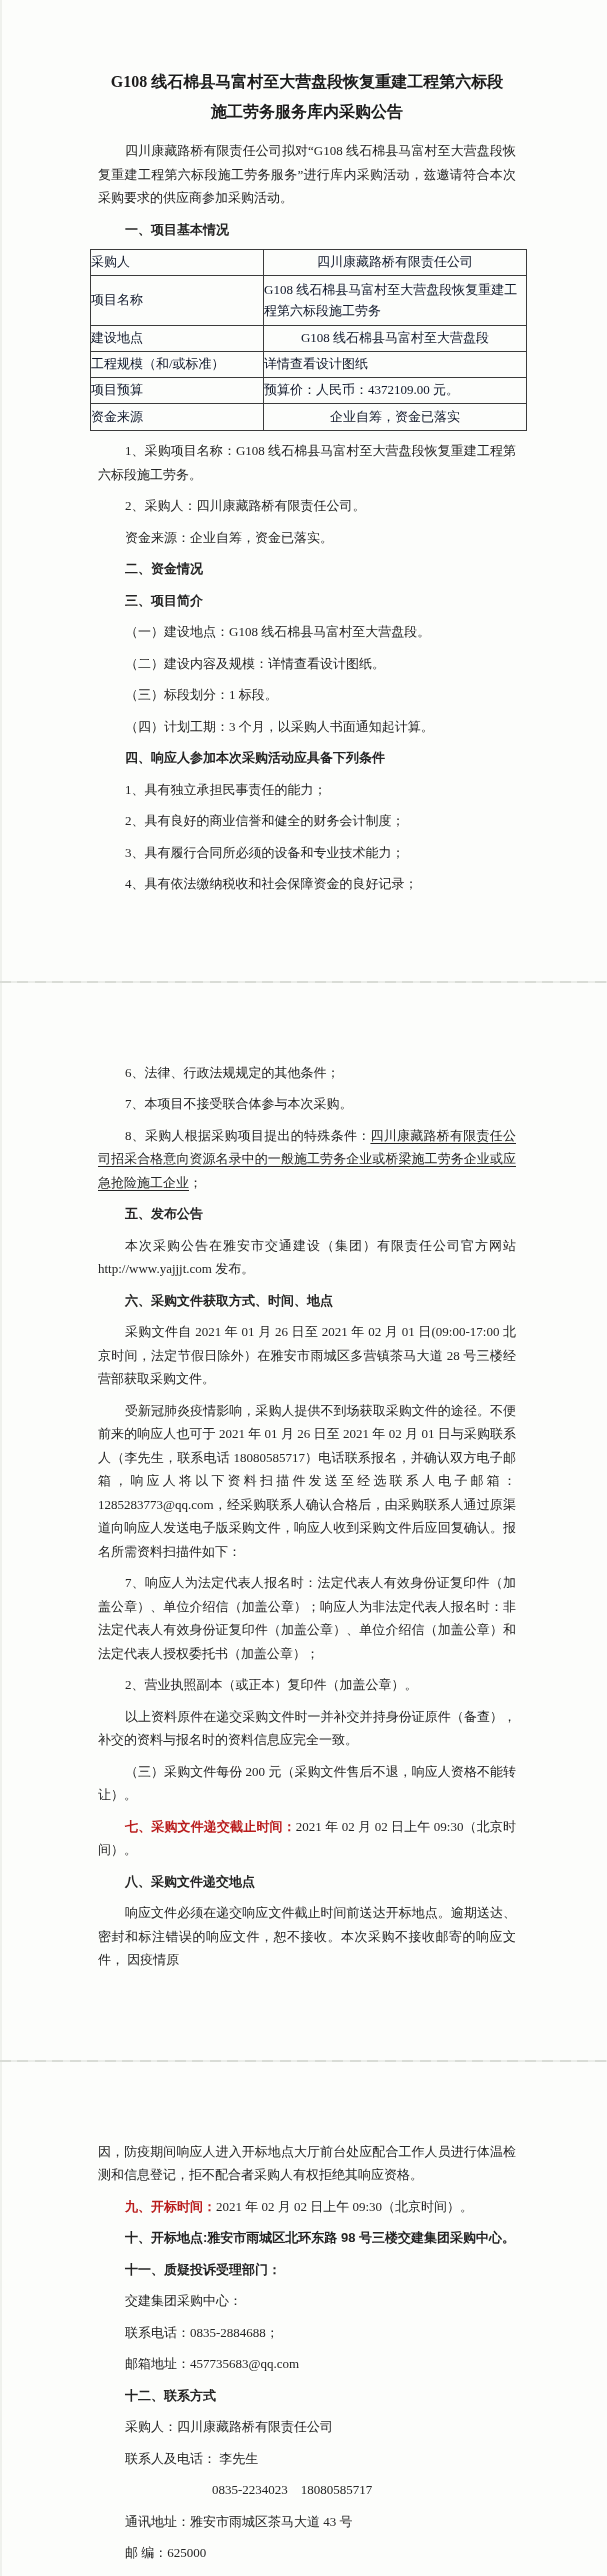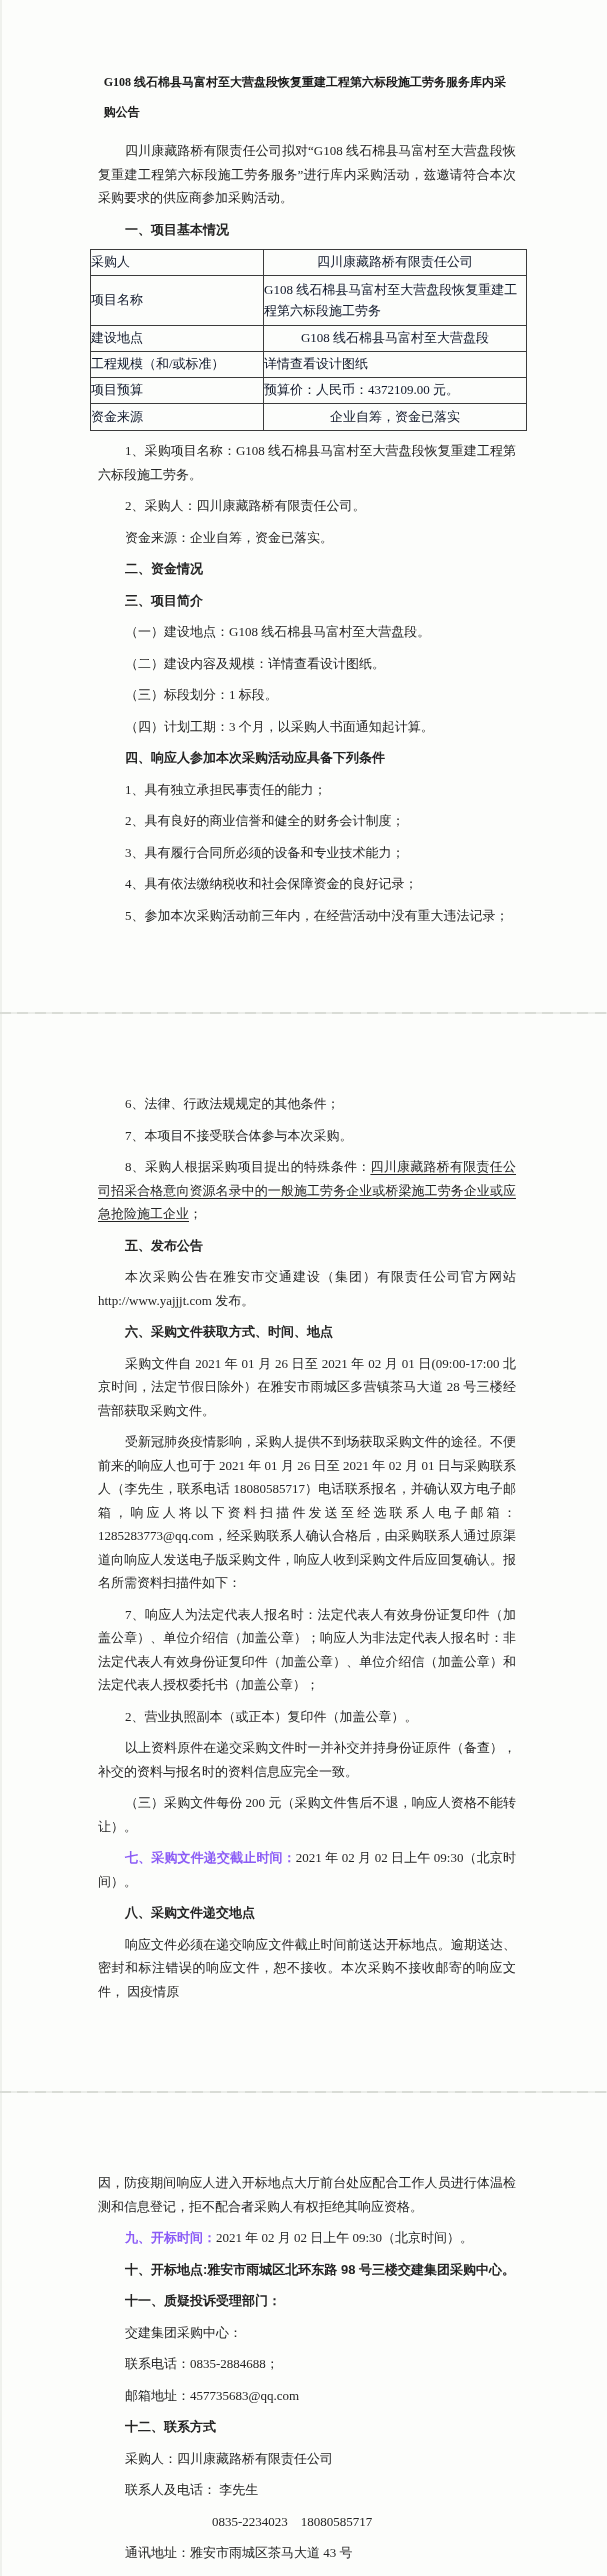--- a/index.html
+++ b/index.html
@@ -8,28 +8,28 @@
     width:607px;height:2576px;
     background:#fcfdfb;
     overflow:hidden;
     font-family:"Liberation Serif","DejaVu Serif",serif;
     color:#222;
   }
   .page::before{content:"";position:absolute;left:0;top:0;width:2.3px;height:100%;background:#eff1ed;}
   .content{padding:0 83px 0 90px;}
   .doc-title{
     margin:67px 13.7px 0 13.7px;
-    font-size:12px;font-weight:bold;
-    line-height:30px;
+    font-size:16px;font-weight:bold;
+    text-align:center;line-height:30px;
     color:#1c1c1c;
   }
   p.para{margin:8px;font-size:13px;line-height:23.5px;text-align:justify;color:#242424;}
   p.first{margin-top:12px;}
   .indent{text-indent:27px;}
-  .bold{font-weight:bold;font-family:"Liberation Sans","DejaVu Sans",sans-serif;color:#8b5cf6;}
+  .bold{font-weight:bold;font-family:"Liberation Sans","DejaVu Sans",sans-serif;color:#b91c1c;}
   .ul{text-decoration:underline;text-underline-offset:3px;}
   table.info{
     border-collapse:collapse;width:434px;margin:0;table-layout:fixed;
   }
   table.info td{
     border:1.1px solid #3b3b3b;
     font-size:13px;line-height:20.5px;color:#0f172a;
     padding:0;vertical-align:middle;
   }
   td.t-label{width:172px;padding-left:23px;}
@@ -104,21 +104,20 @@
     <p class="para indent">（一）建设地点：G108 线石棉县马富村至大营盘段。</p>
     <p class="para indent">（二）建设内容及规模：详情查看设计图纸。</p>
     <p class="para indent">（三）标段划分：1 标段。</p>
     <p class="para indent">（四）计划工期：3 个月，以采购人书面通知起计算。</p>
 
     <p class="para indent bold">四、响应人参加本次采购活动应具备下列条件</p>
     <p class="para indent">1、具有独立承担民事责任的能力；</p>
     <p class="para indent">2、具有良好的商业信誉和健全的财务会计制度；</p>
     <p class="para indent">3、具有履行合同所必须的设备和专业技术能力；</p>
     <p class="para indent">4、具有依法缴纳税收和社会保障资金的良好记录；</p>
-    <p class="para indent">5、参加本次采购活动前三年内，在经营活动中没有重大违法记录；</p>
 
     <div class="page-gap gap1">
       <div class="break-line"></div>
     </div>
 
     <p class="para indent">6、法律、行政法规规定的其他条件；</p>
     <p class="para indent">7、本项目不接受联合体参与本次采购。</p>
     <p class="para indent"><span>8、采购人根据采购项目提出的特殊条件：</span><span class="ul">四川康藏路桥有限责任公司招采合格意向资源名录中的一般施工劳务企业或桥梁施工劳务企业或应急抢险施工企业</span><span>；</span></p>
 
     <p class="para indent bold">五、发布公告</p>

